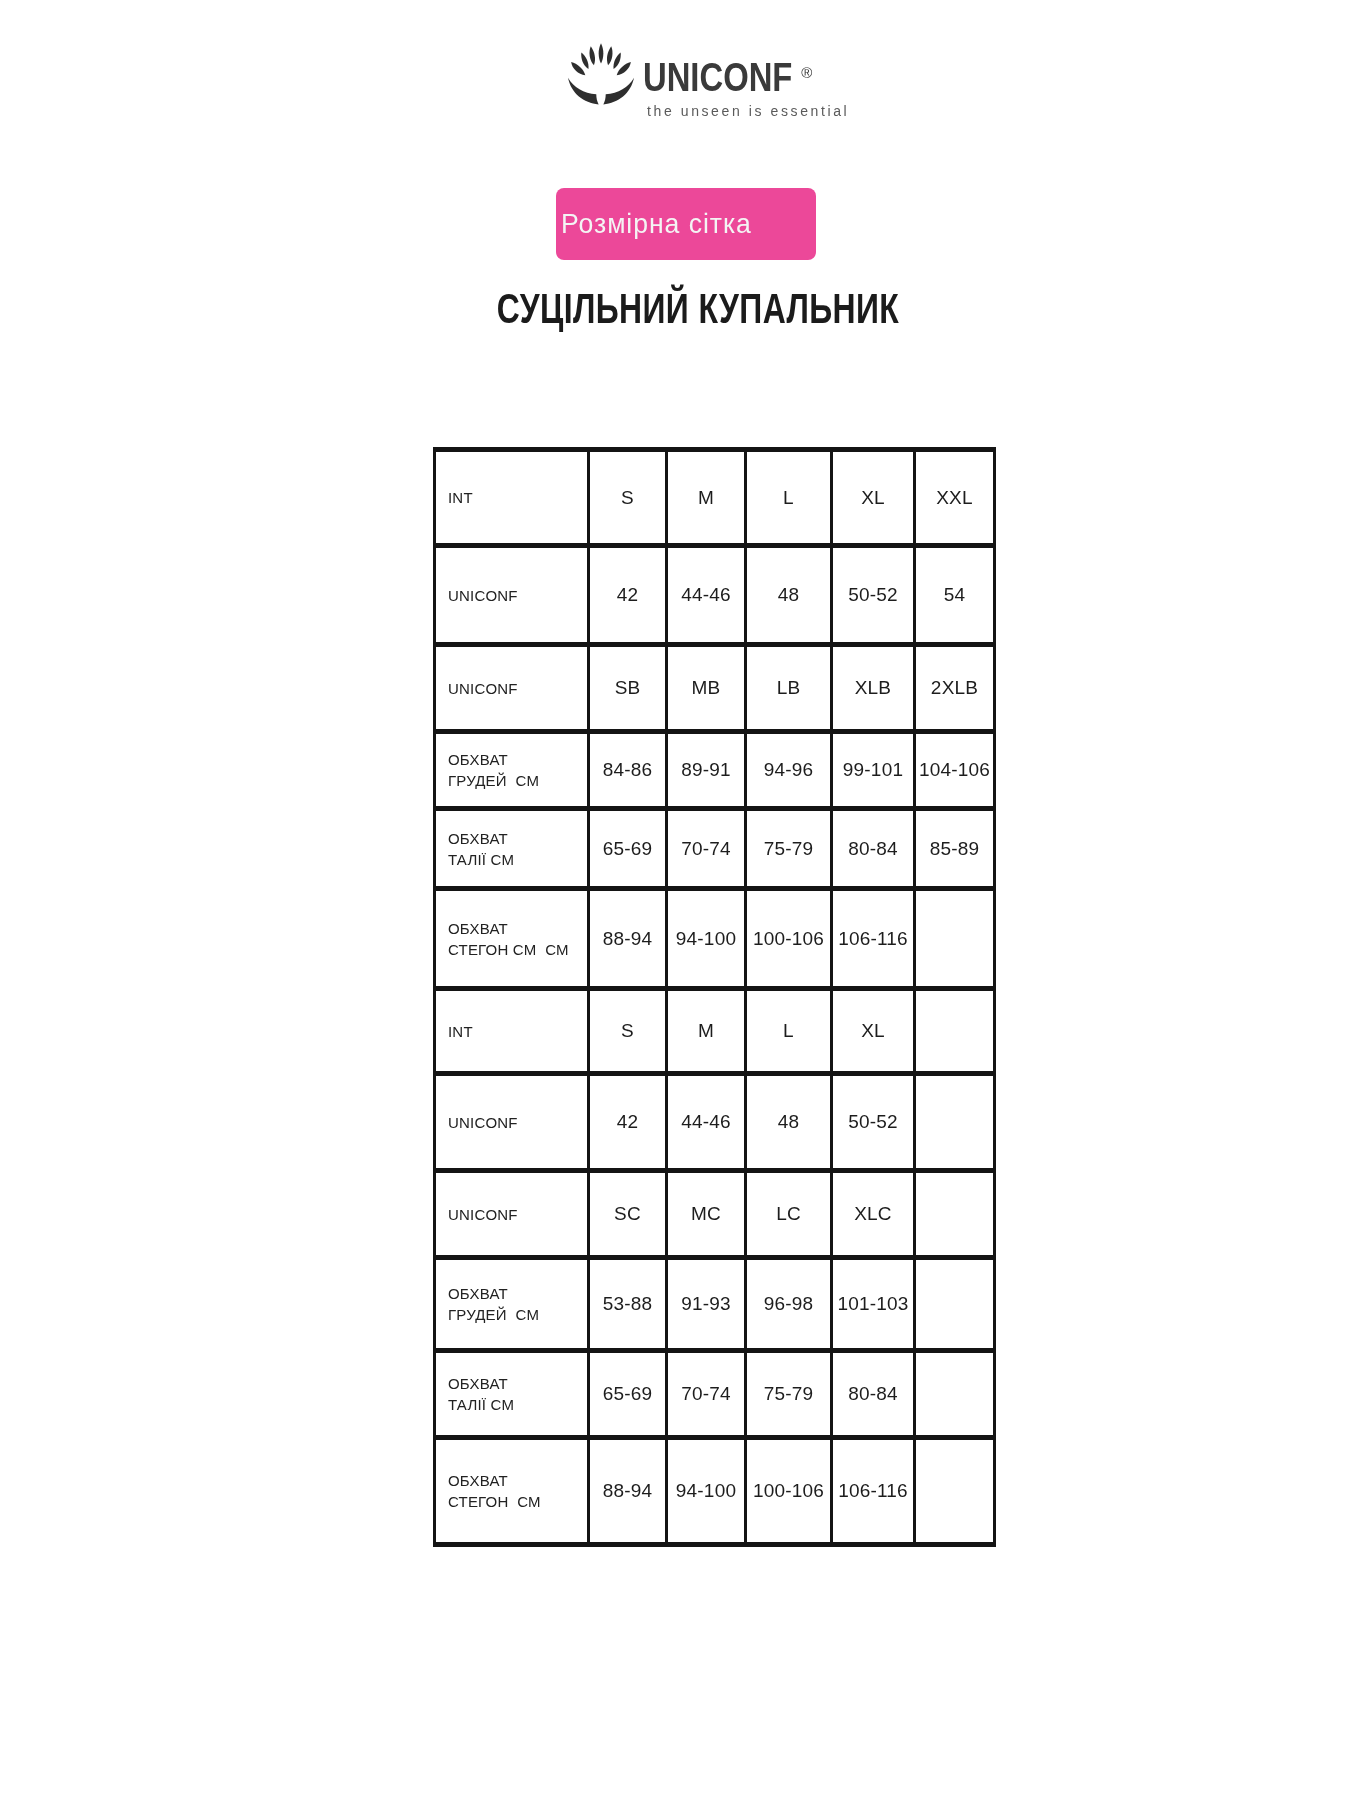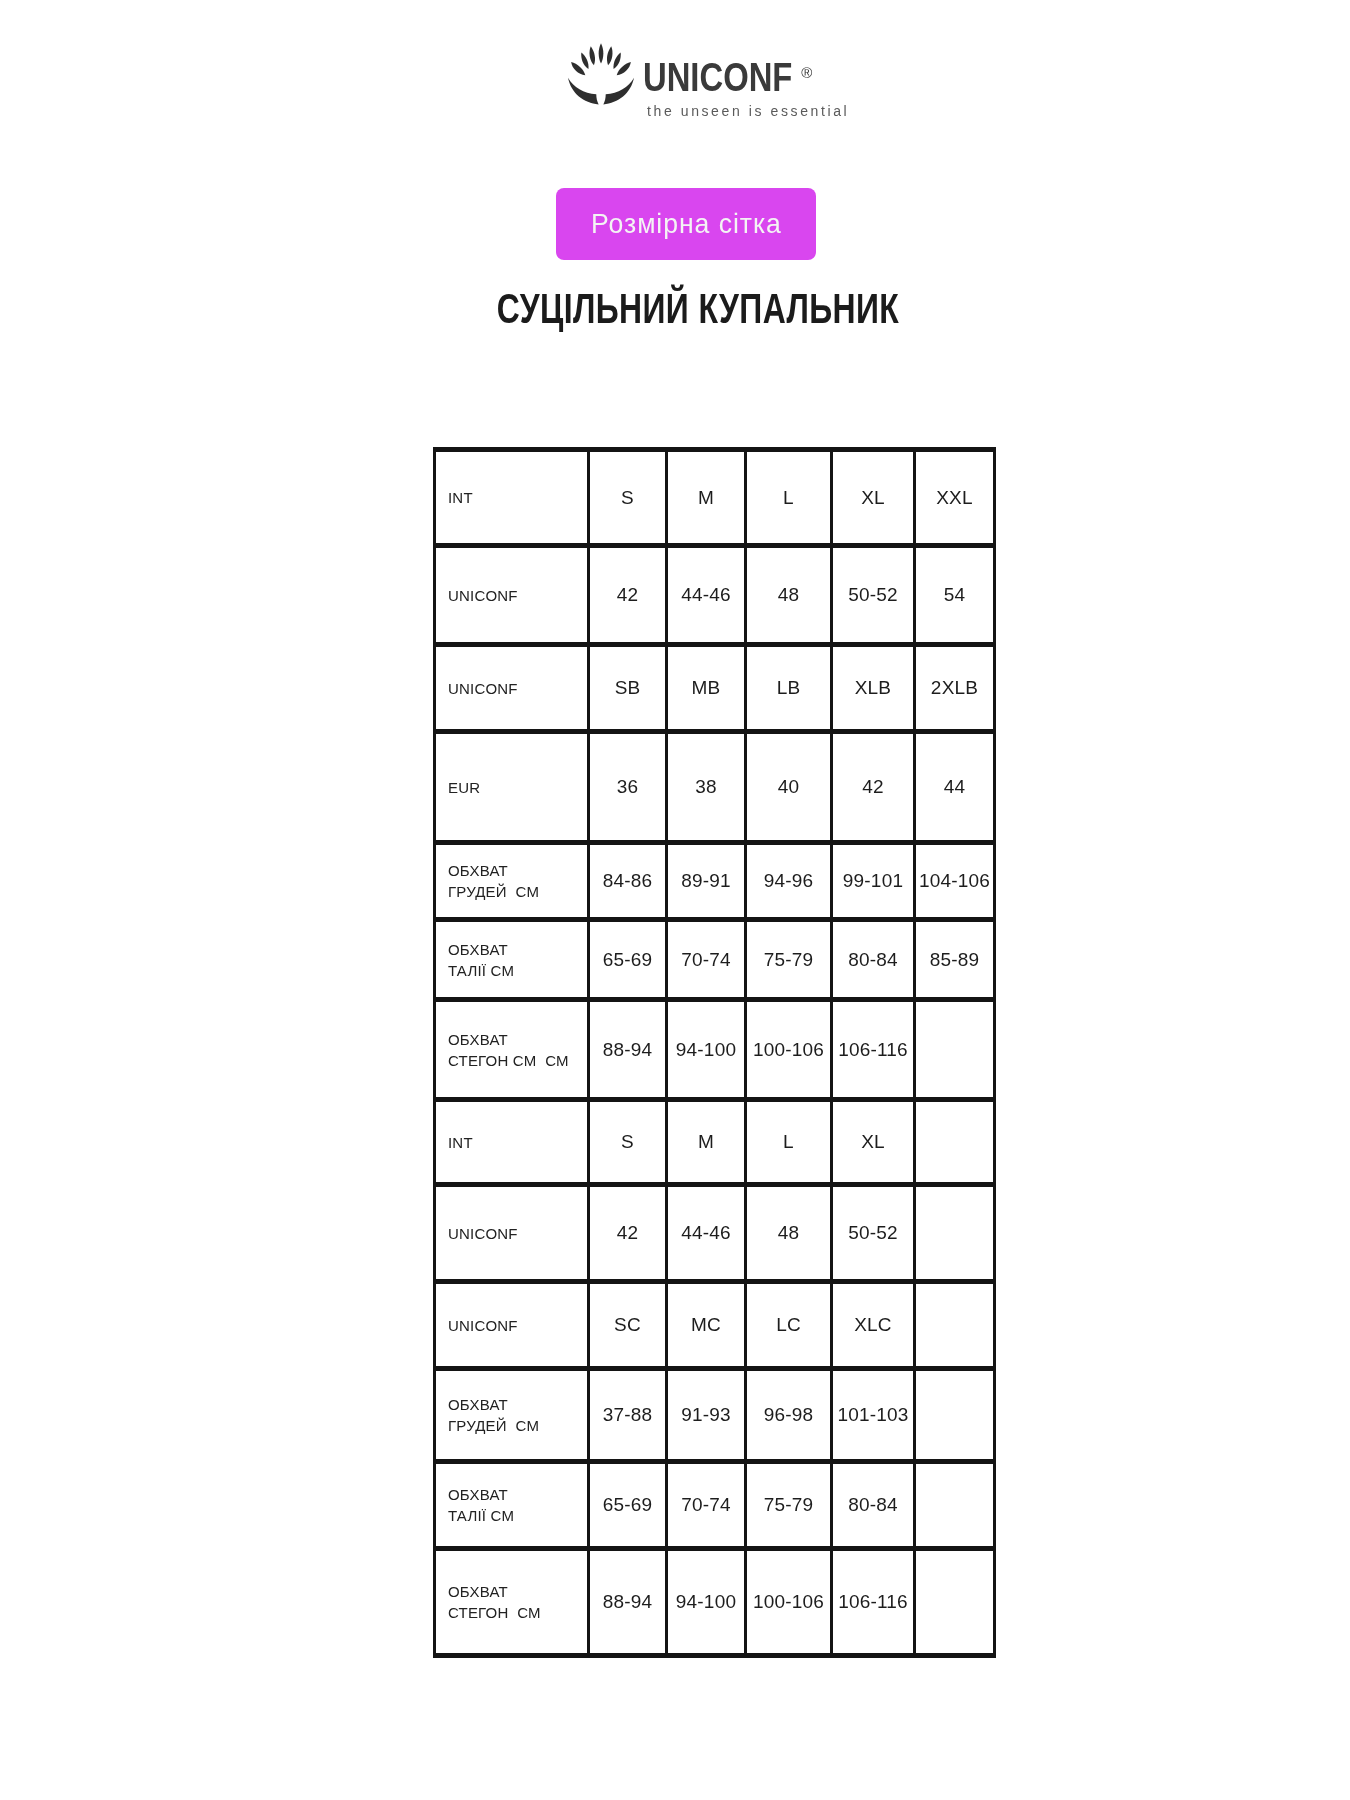--- a/index.html
+++ b/index.html
@@ -21,22 +21,22 @@
   }
   .reg-mark{font-size:15px;color:#3a3a3a;margin-left:-24px;margin-top:-4px;font-weight:400;}
   .brand-tagline{
     margin-top:9px;margin-left:4px;font-size:14px;letter-spacing:2.6px;
     color:#5a5a5a;white-space:nowrap;
   }
 
   
   .badge{
     position:absolute;left:556px;top:188px;width:260px;height:72px;
-    background:#d946ef;border-radius:8px;
-    display:flex;align-items:center;justify-content:center;
+    background:#ec4899;border-radius:8px;
+    display:flex;align-items:center;
   }
   .badge-label{
     color:#f4f4f4;font-size:28px;font-weight:400;letter-spacing:1px;white-space:nowrap;
     transform:scaleX(0.95);
   }
 
   
   .page-title{
     position:absolute;left:698px;top:285px;margin:0;
     font-size:42px;font-weight:700;color:#1b1b1b;white-space:nowrap;
@@ -133,28 +133,20 @@
           <td class="value-cell">54</td>
         </tr>
         <tr style="height: 87px;">
           <td class="label-cell">UNICONF</td>
           <td class="value-cell">SB</td>
           <td class="value-cell">MB</td>
           <td class="value-cell">LB</td>
           <td class="value-cell">XLB</td>
           <td class="value-cell">2XLB</td>
         </tr>
-        <tr style="height: 111px;">
-          <td class="label-cell">EUR</td>
-          <td class="value-cell">36</td>
-          <td class="value-cell">38</td>
-          <td class="value-cell">40</td>
-          <td class="value-cell">42</td>
-          <td class="value-cell">44</td>
-        </tr>
         <tr style="height: 77px;">
           <td class="label-cell">ОБХВАТ
 ГРУДЕЙ  СМ</td>
           <td class="value-cell">84-86</td>
           <td class="value-cell">89-91</td>
           <td class="value-cell">94-96</td>
           <td class="value-cell">99-101</td>
           <td class="value-cell">104-106</td>
         </tr>
         <tr style="height: 80px;">
@@ -195,21 +187,21 @@
           <td class="label-cell">UNICONF</td>
           <td class="value-cell">SC</td>
           <td class="value-cell">MC</td>
           <td class="value-cell">LC</td>
           <td class="value-cell">XLC</td>
           <td class="value-cell"></td>
         </tr>
         <tr style="height: 93px;">
           <td class="label-cell">ОБХВАТ
 ГРУДЕЙ  СМ</td>
-          <td class="value-cell">37-88</td>
+          <td class="value-cell">53-88</td>
           <td class="value-cell">91-93</td>
           <td class="value-cell">96-98</td>
           <td class="value-cell">101-103</td>
           <td class="value-cell"></td>
         </tr>
         <tr style="height: 87px;">
           <td class="label-cell">ОБХВАТ
 ТАЛІЇ СМ</td>
           <td class="value-cell">65-69</td>
           <td class="value-cell">70-74</td>

